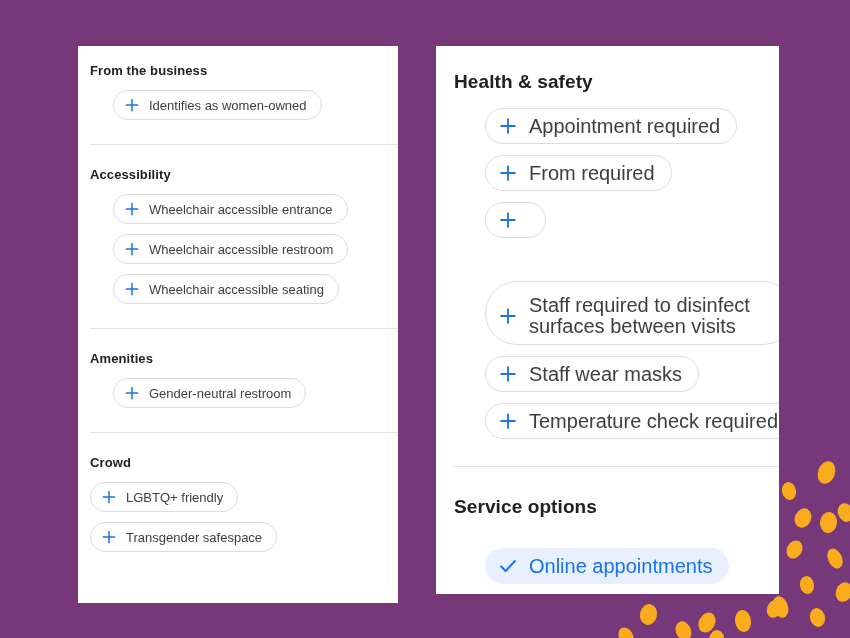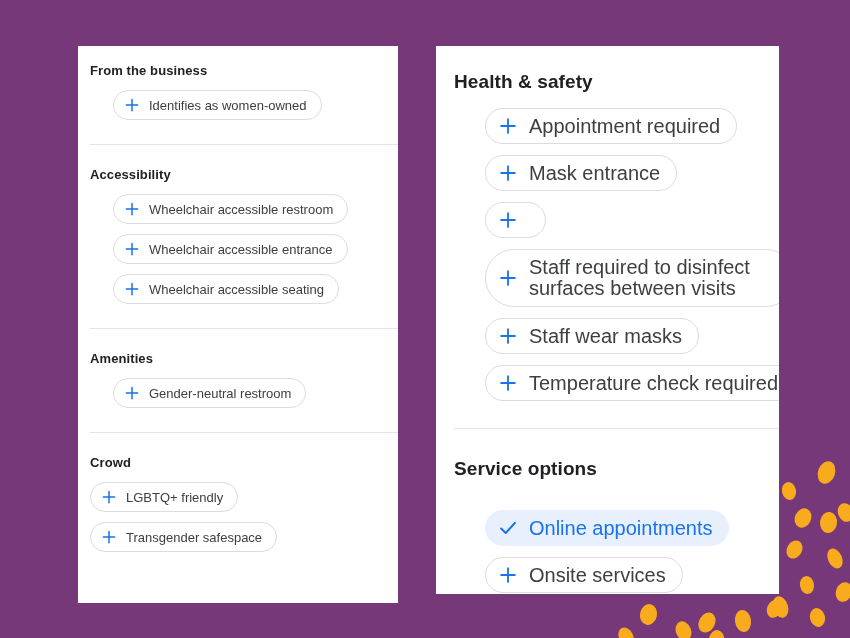--- a/index.html
+++ b/index.html
@@ -129,23 +129,24 @@
   }
   #panel-health .chip .chip-icon {
     width: 22px;
     height: 22px;
     margin-right: 10px;
   }
   
   #panel-health .chip.wrap {
     white-space: normal;
     width: 310px;
-    padding-top: 7px;
+    padding-top: 13px;
     padding-bottom: 7px;
     line-height: 21px;
+    margin-top: 32px;
   }
 </style>
 </head>
 <body>
 
 <div id="confetti-layer">
     <span class="confetti-dot" style="left: 818px; top: 461px; width: 17px; height: 23px; background: rgb(249, 171, 30); transform: rotate(18deg);"></span>
     <span class="confetti-dot" style="left: 782px; top: 482px; width: 14px; height: 18px; background: rgb(249, 171, 30); transform: rotate(-12deg);"></span>
     <span class="confetti-dot" style="left: 795px; top: 508px; width: 16px; height: 20px; background: rgb(249, 171, 30); transform: rotate(25deg);"></span>
     <span class="confetti-dot" style="left: 838px; top: 503px; width: 15px; height: 19px; background: rgb(249, 171, 30); transform: rotate(-20deg);"></span>
@@ -183,29 +184,29 @@
     <div class="section-divider" style="margin-top: 14px; margin-bottom: 22px;"></div>
     <div class="section">
       <div class="section-title">Accessibility</div>
       <div class="chip-list" style="margin-top: 12px;">
         <div class="chip">
           <span class="chip-icon">
             <svg viewBox="0 0 24 24" width="100%" height="100%" fill="none" stroke="currentColor" stroke-width="2" stroke-linecap="round">
               <path d="M12 4.5 V19.5 M4.5 12 H19.5"></path>
             </svg>
           </span>
+          <span>Wheelchair accessible entrance</span>
+        </div>
+        <div class="chip">
+          <span class="chip-icon">
+            <svg viewBox="0 0 24 24" width="100%" height="100%" fill="none" stroke="currentColor" stroke-width="2" stroke-linecap="round">
+              <path d="M12 4.5 V19.5 M4.5 12 H19.5"></path>
+            </svg>
+          </span>
           <span>Wheelchair accessible restroom</span>
-        </div>
-        <div class="chip">
-          <span class="chip-icon">
-            <svg viewBox="0 0 24 24" width="100%" height="100%" fill="none" stroke="currentColor" stroke-width="2" stroke-linecap="round">
-              <path d="M12 4.5 V19.5 M4.5 12 H19.5"></path>
-            </svg>
-          </span>
-          <span>Wheelchair accessible entrance</span>
         </div>
         <div class="chip">
           <span class="chip-icon">
             <svg viewBox="0 0 24 24" width="100%" height="100%" fill="none" stroke="currentColor" stroke-width="2" stroke-linecap="round">
               <path d="M12 4.5 V19.5 M4.5 12 H19.5"></path>
             </svg>
           </span>
           <span>Wheelchair accessible seating</span>
         </div>
       </div>
@@ -259,21 +260,21 @@
             </svg>
           </span>
           <span>Appointment required</span>
         </div>
         <div class="chip">
           <span class="chip-icon">
             <svg viewBox="0 0 24 24" width="100%" height="100%" fill="none" stroke="currentColor" stroke-width="2" stroke-linecap="round">
               <path d="M12 4.5 V19.5 M4.5 12 H19.5"></path>
             </svg>
           </span>
-          <span>Mask entrance</span>
+          <span>From required</span>
         </div>
         <div class="chip">
           <span class="chip-icon">
             <svg viewBox="0 0 24 24" width="100%" height="100%" fill="none" stroke="currentColor" stroke-width="2" stroke-linecap="round">
               <path d="M12 4.5 V19.5 M4.5 12 H19.5"></path>
             </svg>
           </span>
         </div>
         <div class="chip wrap">
           <span class="chip-icon">

